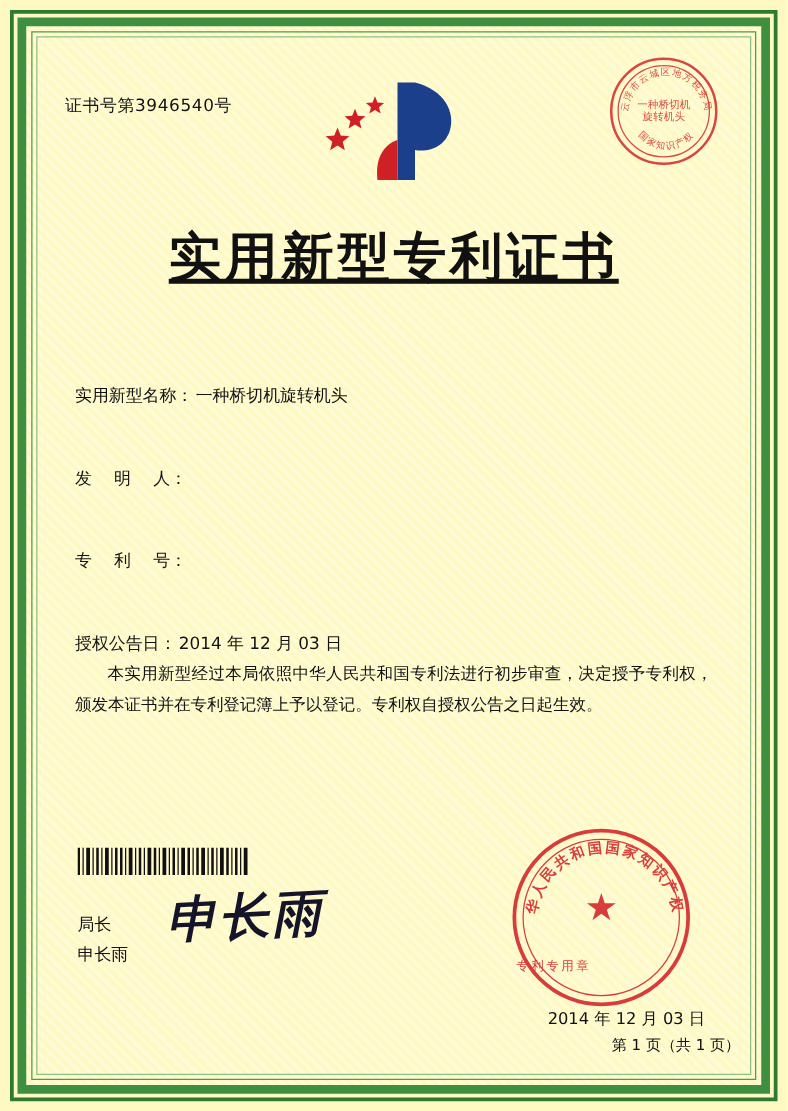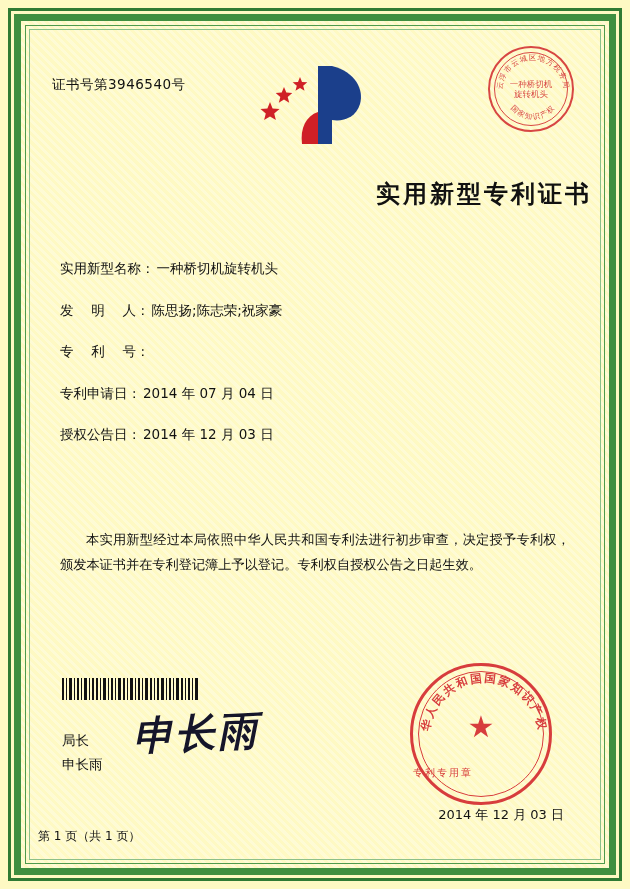--- a/index.html
+++ b/index.html
@@ -124,42 +124,44 @@
     letter-spacing: 1.2px;
     font-family: "DejaVu Sans", "Liberation Sans", sans-serif;
   }
 
   
   .title {
     position: absolute;
     left: 0;
     right: 0;
     top: 140px;
-    text-align: right;
-    font-size: 24px;
+    text-align: center;
+    font-size: 42px;
     font-weight: bold;
     letter-spacing: 3px;
     color: #111;
     font-family: "DejaVu Sans", "Liberation Sans", sans-serif;
+    text-decoration: underline;
   }
 
   
   .fields {
     position: absolute;
     left: 22px;
     right: 20px;
     top: 222px;
   }
   .field-row {
     display: flex;
     align-items: baseline;
     margin-bottom: 23.5px;
     font-size: 13.5px;
     color: #111;
     white-space: nowrap;
+    margin-top: 48px;
   }
   .field-label {
     flex: 0 0 auto;
   }
   .field-value {
     flex: 0 1 auto;
     margin-left: 2px;
   }
 
   
@@ -270,21 +272,21 @@
     color: #111;
     white-space: nowrap;
   }
 
   
   .footer {
     position: absolute;
     left: 0;
     right: 0;
     bottom: 6px;
-    text-align: left;
+    text-align: right;
     font-size: 12px;
     color: #111;
   }
 </style>
 </head>
 <body>
 
 <div class="page">
 
   <div class="border-outer"></div>
@@ -328,28 +330,23 @@
 
     <div class="title">实用新型专利证书</div>
 
     <div class="fields">
       <div class="field-row">
         <span class="field-label">实用新型名称：</span>
         <span class="field-value">一种桥切机旋转机头</span>
       </div>
       <div class="field-row">
         <span class="field-label">发　 明　 人：</span>
-        <span class="field-value">陈思扬;陈志荣;祝家豪</span>
       </div>
       <div class="field-row">
         <span class="field-label">专　 利　 号：</span>
-      </div>
-      <div class="field-row">
-        <span class="field-label">专利申请日：</span>
-        <span class="field-value">2014 年 07 月 04 日</span>
       </div>
       <div class="field-row">
         <span class="field-label">授权公告日：</span>
         <span class="field-value">2014 年 12 月 03 日</span>
       </div>
     </div>
 
     <div class="body-text">
       <p>本实用新型经过本局依照中华人民共和国专利法进行初步审查，决定授予专利权，颁发本证书并在专利登记簿上予以登记。专利权自授权公告之日起生效。</p>
     </div>

